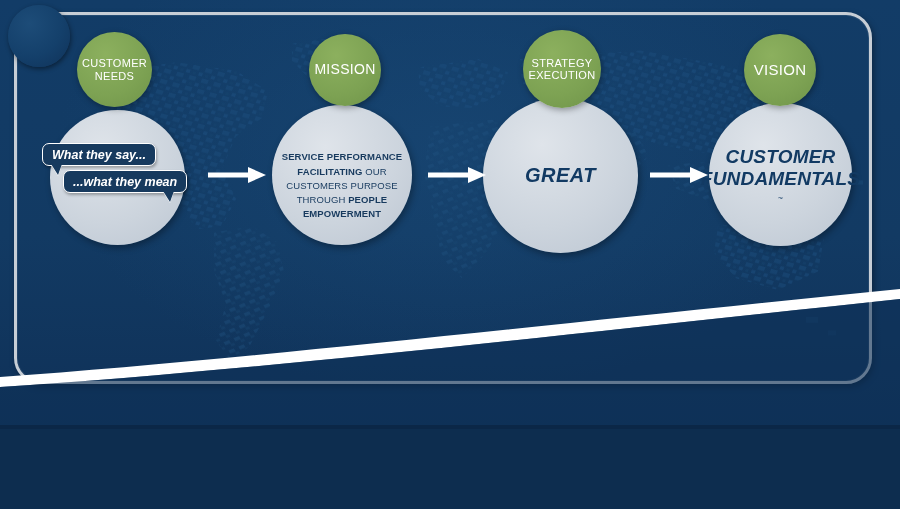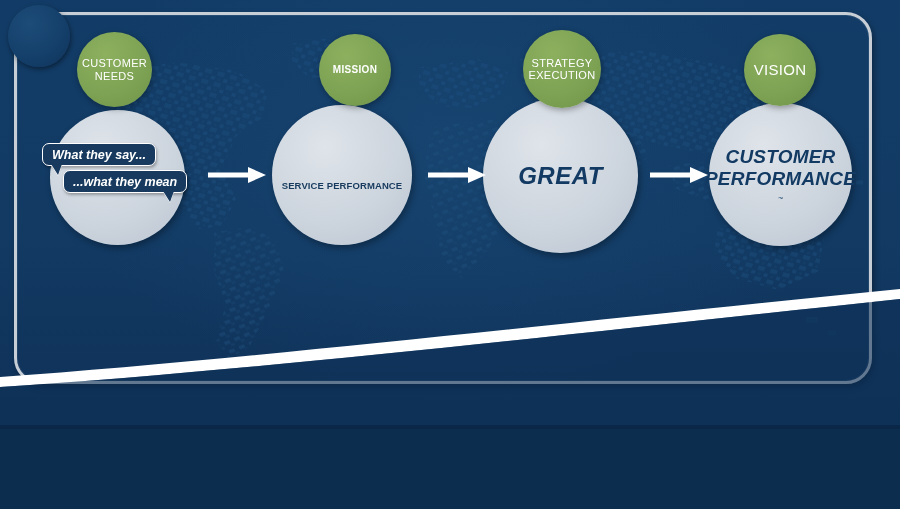--- a/index.html
+++ b/index.html
@@ -127,21 +127,21 @@
     line-height: 1.5;
     letter-spacing: .1px;
     width: 140px;
     font-weight: 400;
     margin-top: 22px;
   }
   .mission-text b { font-weight: 700; }
 
   .great-text {
     color: #123a63;
-    font-size: 24px;
+    font-size: 20px;
     font-weight: bold;
     font-style: italic;
     letter-spacing: .5px;
   }
 
   .satisfaction-text {
     color: #123a63;
     font-size: 19px;
     font-weight: bold;
     font-style: italic;
@@ -264,27 +264,31 @@
       <span class="tail"></span>
     </div>
   </div>
 
   <svg class="arrow" style="left:208px; top:165px;" width="58" height="20" viewBox="0 0 58 20">
     <rect x="0" y="7.5" width="42" height="5" fill="#ffffff"></rect>
     <polygon points="40,2 58,10 40,18" fill="#ffffff"></polygon>
   </svg>
 
   <div class="pillar">
-    <div class="green-circle" style="left:319px; top:34px; width:72px; height:72px; font-size:10px;font-weight:bold;">
+    <div class="green-circle" style="left:309px; top:34px; width:72px; height:72px; font-size:14px;">
       <div>MISSION</div>
     </div>
 
     <div class="grey-circle" style="left:272px; top:105px; width:140px; height:140px;">
       <div class="mission-text">
         <div><b>SERVICE PERFORMANCE</b></div>
+        <div><b>FACILITATING</b>
+          <span>OUR CUSTOMERS PURPOSE</span></div>
+        <div><span>THROUGH</span>
+          <b>PEOPLE EMPOWERMENT</b></div>
       </div>
     </div>
   </div>
 
   <svg class="arrow" style="left:428px; top:165px;" width="58" height="20" viewBox="0 0 58 20">
     <rect x="0" y="7.5" width="42" height="5" fill="#ffffff"></rect>
     <polygon points="40,2 58,10 40,18" fill="#ffffff"></polygon>
   </svg>
 
   <div class="pillar">
@@ -306,21 +310,21 @@
   </svg>
 
   <div class="pillar">
     <div class="green-circle" style="left:744px; top:34px; width:72px; height:72px; font-size:15px;">
       <div>VISION</div>
     </div>
 
     <div class="grey-circle" style="left:709px; top:103px; width:143px; height:143px;">
       <div class="satisfaction-text">
         <div>CUSTOMER</div>
-        <div>PERFORMANCE</div>
+        <div>FUNDAMENTALS</div>
         <span class="sub">~</span>
       </div>
     </div>
   </div>
 
 
   <svg class="swoosh" viewBox="0 0 900 140" preserveAspectRatio="none" aria-hidden="true">
     <path d="M0 88 C 250 70, 560 34, 900 0 L900 10 C 560 46, 250 82, 0 98 Z" fill="#ffffff"></path>
     <path d="M0 98 C 250 82, 560 46, 900 10 L900 140 L0 140 Z" fill="#0f3158" opacity="0.55"></path>
   </svg>

